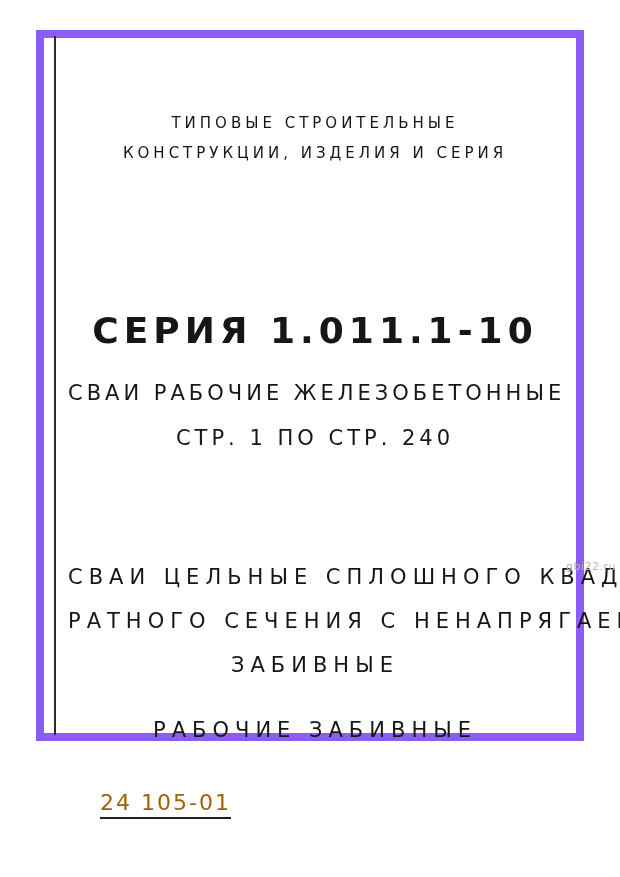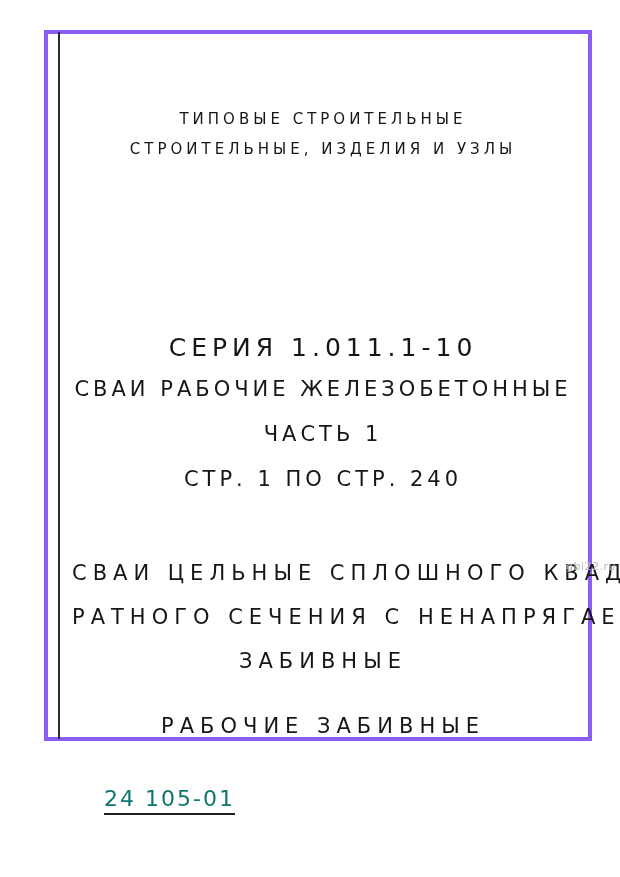--- a/index.html
+++ b/index.html
@@ -19,25 +19,25 @@
   
   #page {
     position: absolute;
     inset: 0;
     background: #ffffff;
   }
 
   
   #frame {
     position: absolute;
-    left: 44px;
+    left: 36px;
     top: 30px;
     width: 548px;
     height: 711px;
-    border: 4px solid #8b5cf6;
+    border: 8px solid #8b5cf6;
     box-sizing: border-box;
   }
   
   #frame::after {
     content: "";
     position: absolute;
     left: 10px;
     top: -2px;
     bottom: -2px;
     width: 0;
@@ -74,24 +74,23 @@
     letter-spacing: 4px;
     line-height: 30px;
   }
 
   
   #series-line {
     position: absolute;
     top: 272px;
     left: 0;
     right: 0;
-    font-size: 25px;
+    font-size: 36px;
     letter-spacing: 5px;
-    font-weight: 400;
-    margin-top: 27px;
+    font-weight: 700;
   }
 
   
   #body-block {
     position: absolute;
     top: 333px;
     left: 0;
     right: 0;
   }
   #body-block .ln {
@@ -128,21 +127,21 @@
   
   #price-stamp {
     position: absolute;
     left: 32px;
     top: 752px;
     width: 220px;
   }
   #price-code {
     font-size: 22px;
     letter-spacing: 2px;
-    color: #0f766e;
+    color: #a16207;
     display: inline-block;
     padding-bottom: 2px;
     border-bottom: 2px solid #202020;
   }
   #price-note {
     margin-top: 8px;
     font-size: 9px;
     line-height: 11px;
     letter-spacing: 0.5px;
     color: #2a2a2a;
@@ -163,28 +162,27 @@
 </style>
 </head>
 <body>
 
 <div id="page">
   <div id="frame">
     <div class="content">
 
       <div id="header">
         <div class="ln">ТИПОВЫЕ  СТРОИТЕЛЬНЫЕ</div>
-        <div class="ln">СТРОИТЕЛЬНЫЕ, ИЗДЕЛИЯ  И  УЗЛЫ</div>
+        <div class="ln">КОНСТРУКЦИИ, ИЗДЕЛИЯ  И  СЕРИЯ</div>
       </div>
 
       <div class="ln" id="series-line">СЕРИЯ 1.011.1-10</div>
 
       <div id="body-block">
         <div class="ln">СВАИ  РАБОЧИЕ  ЖЕЛЕЗОБЕТОННЫЕ</div>
-        <div class="ln big-num">ЧАСТЬ  1</div>
         <div class="ln big-num">СТР. 1 ПО СТР. 240</div>
       </div>
 
       <div id="wide-block">
         <div class="ln">СВАИ   ЦЕЛЬНЫЕ   СПЛОШНОГО  КВАД-</div>
         <div class="ln">РАТНОГО  СЕЧЕНИЯ  С  НЕНАПРЯГАЕМОЙ</div>
         <div class="ln">ЗАБИВНЫЕ</div>
       </div>
 
       <div class="ln" id="working-drawings">РАБОЧИЕ  ЗАБИВНЫЕ</div>

